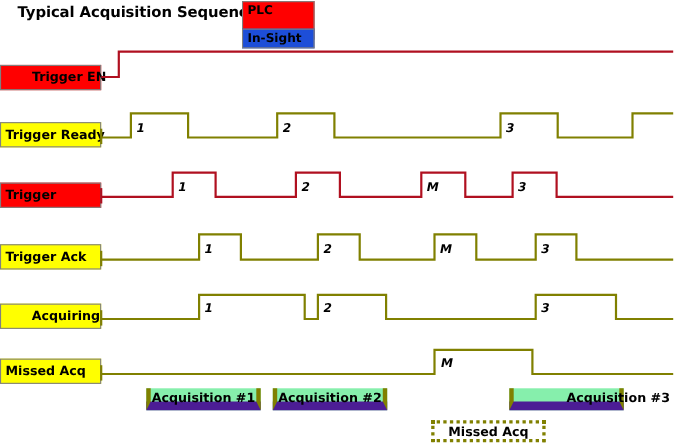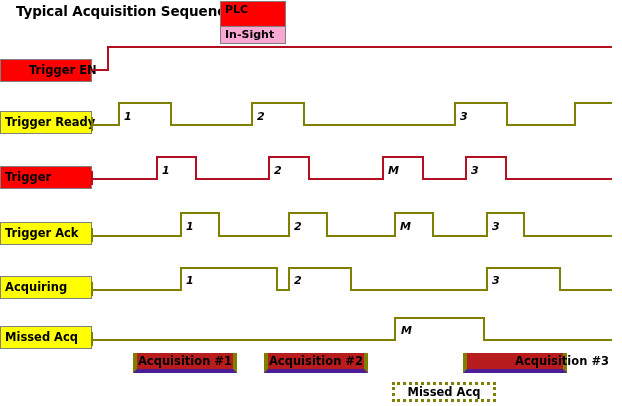--- a/index.html
+++ b/index.html
@@ -36,21 +36,21 @@
     box-sizing: border-box;
     border: 1px solid #808080;
     font-size: 11px;
     font-weight: bold;
     color: #000000;
     line-height: 16px;
     padding-left: 4px;
     white-space: nowrap;
   }
   .chip-plc  { left: 220px; top: 1px;  width: 66px; height: 35px; background: #ff0000; }
-  .chip-is   { left: 220px; top: 26px; width: 66px; height: 18px; background: #f9a8d4; }
+  .chip-is   { left: 220px; top: 26px; width: 66px; height: 18px; background: #1d4ed8; }
 
   
   .sig-label {
     position: absolute;
     box-sizing: border-box;
     left: 0px;
     width: 92px;
     height: 23px;
     border: 1px solid #808080;
     font-size: 11.5px;
@@ -80,22 +80,22 @@
     white-space: nowrap;
   }
 
   
   .acq-bracket {
     position: absolute;
     box-sizing: border-box;
     height: 20px;
     border-left: 4px solid #808000;
     border-right: 4px solid #808000;
-    border-bottom: 4px solid #4c1d95;
-    background: #b91c1c;
+    border-bottom: 8px solid #4c1d95;
+    background: #86efac;
   }
   .acq-bracket > span {
     display: block;
     text-align: center;
     font-size: 11.5px;
     font-weight: bold;
     color: #000000;
     line-height: 17px;
     white-space: nowrap;
   }
@@ -127,21 +127,21 @@
     <span>PLC</span>
   </div>
   <div class="legend-chip chip-is">
     <span>In-Sight</span>
   </div>
 
   <div class="sig-label red" style="top:59px;padding-left:28px;">Trigger EN</div>
   <div class="sig-label yel" style="top:111px;">Trigger Ready</div>
   <div class="sig-label yel" style="top:222px;">Trigger Ack</div>
   <div class="sig-label red" style="top:166px;">Trigger</div>
-  <div class="sig-label yel" style="top:276px;">Acquiring</div>
+  <div class="sig-label yel" style="top:276px;text-align:right;">Acquiring</div>
   <div class="sig-label yel" style="top:326px;">Missed Acq</div>
 
   <svg class="wave" viewBox="0 0 622 406">
     <g id="traces" fill="none" stroke-width="2" stroke-linejoin="miter" stroke-linecap="butt">
         <path d="M 92 70 L 108 70 L 108 47 L 612 47" stroke="#b01020" stroke-width="2" fill="none"></path>
         <path d="M 92 125 L 119 125 L 119 103 L 171 103 L 171 125 L 252 125 L 252 103 L 304 103 L 304 125 L 455 125 L 455 103 L 507 103 L 507 125 L 575 125 L 575 103 L 612 103" stroke="#808000" stroke-width="2" fill="none"></path>
         <path d="M 92 117 L 92 131" stroke="#808000" stroke-width="2"></path>
         <path d="M 92 179 L 157 179 L 157 157 L 196 157 L 196 179 L 269 179 L 269 157 L 309 157 L 309 179 L 383 179 L 383 157 L 423 157 L 423 179 L 466 179 L 466 157 L 506 157 L 506 179 L 612 179" stroke="#b01020" stroke-width="2" fill="none"></path>
         <path d="M 92 171 L 92 185" stroke="#b01020" stroke-width="2"></path>
         <path d="M 92 236 L 181 236 L 181 213 L 219 213 L 219 236 L 289 236 L 289 213 L 327 213 L 327 236 L 395 236 L 395 213 L 433 213 L 433 236 L 487 236 L 487 213 L 524 213 L 524 236 L 612 236" stroke="#808000" stroke-width="2" fill="none"></path>
@@ -169,21 +169,21 @@
 
   <div class="pulse-num" style="left:186px; top:274px;">1</div>
   <div class="pulse-num" style="left:294px; top:274px;">2</div>
   <div class="pulse-num" style="left:492px; top:274px;">3</div>
 
   <div class="pulse-num" style="left:401px; top:324px;">M</div>
 
   <div class="acq-bracket" style="left:133px; top:353px; width:104px;">
     <span>Acquisition #1</span>
   </div>
-  <div class="acq-bracket" style="left:264px; top:353px; width:104px;">
+  <div class="acq-bracket" style="left:248px; top:353px; width:104px;">
     <span>Acquisition #2</span>
   </div>
   <div class="acq-bracket" style="left:463px; top:353px; width:104px;padding-left:48px;">
     <span>Acquisition #3</span>
   </div>
   <div class="missed-bracket" style="left:392px; top:382px; width:104px;">
     <span>Missed Acq</span>
   </div>
 
 </div>

